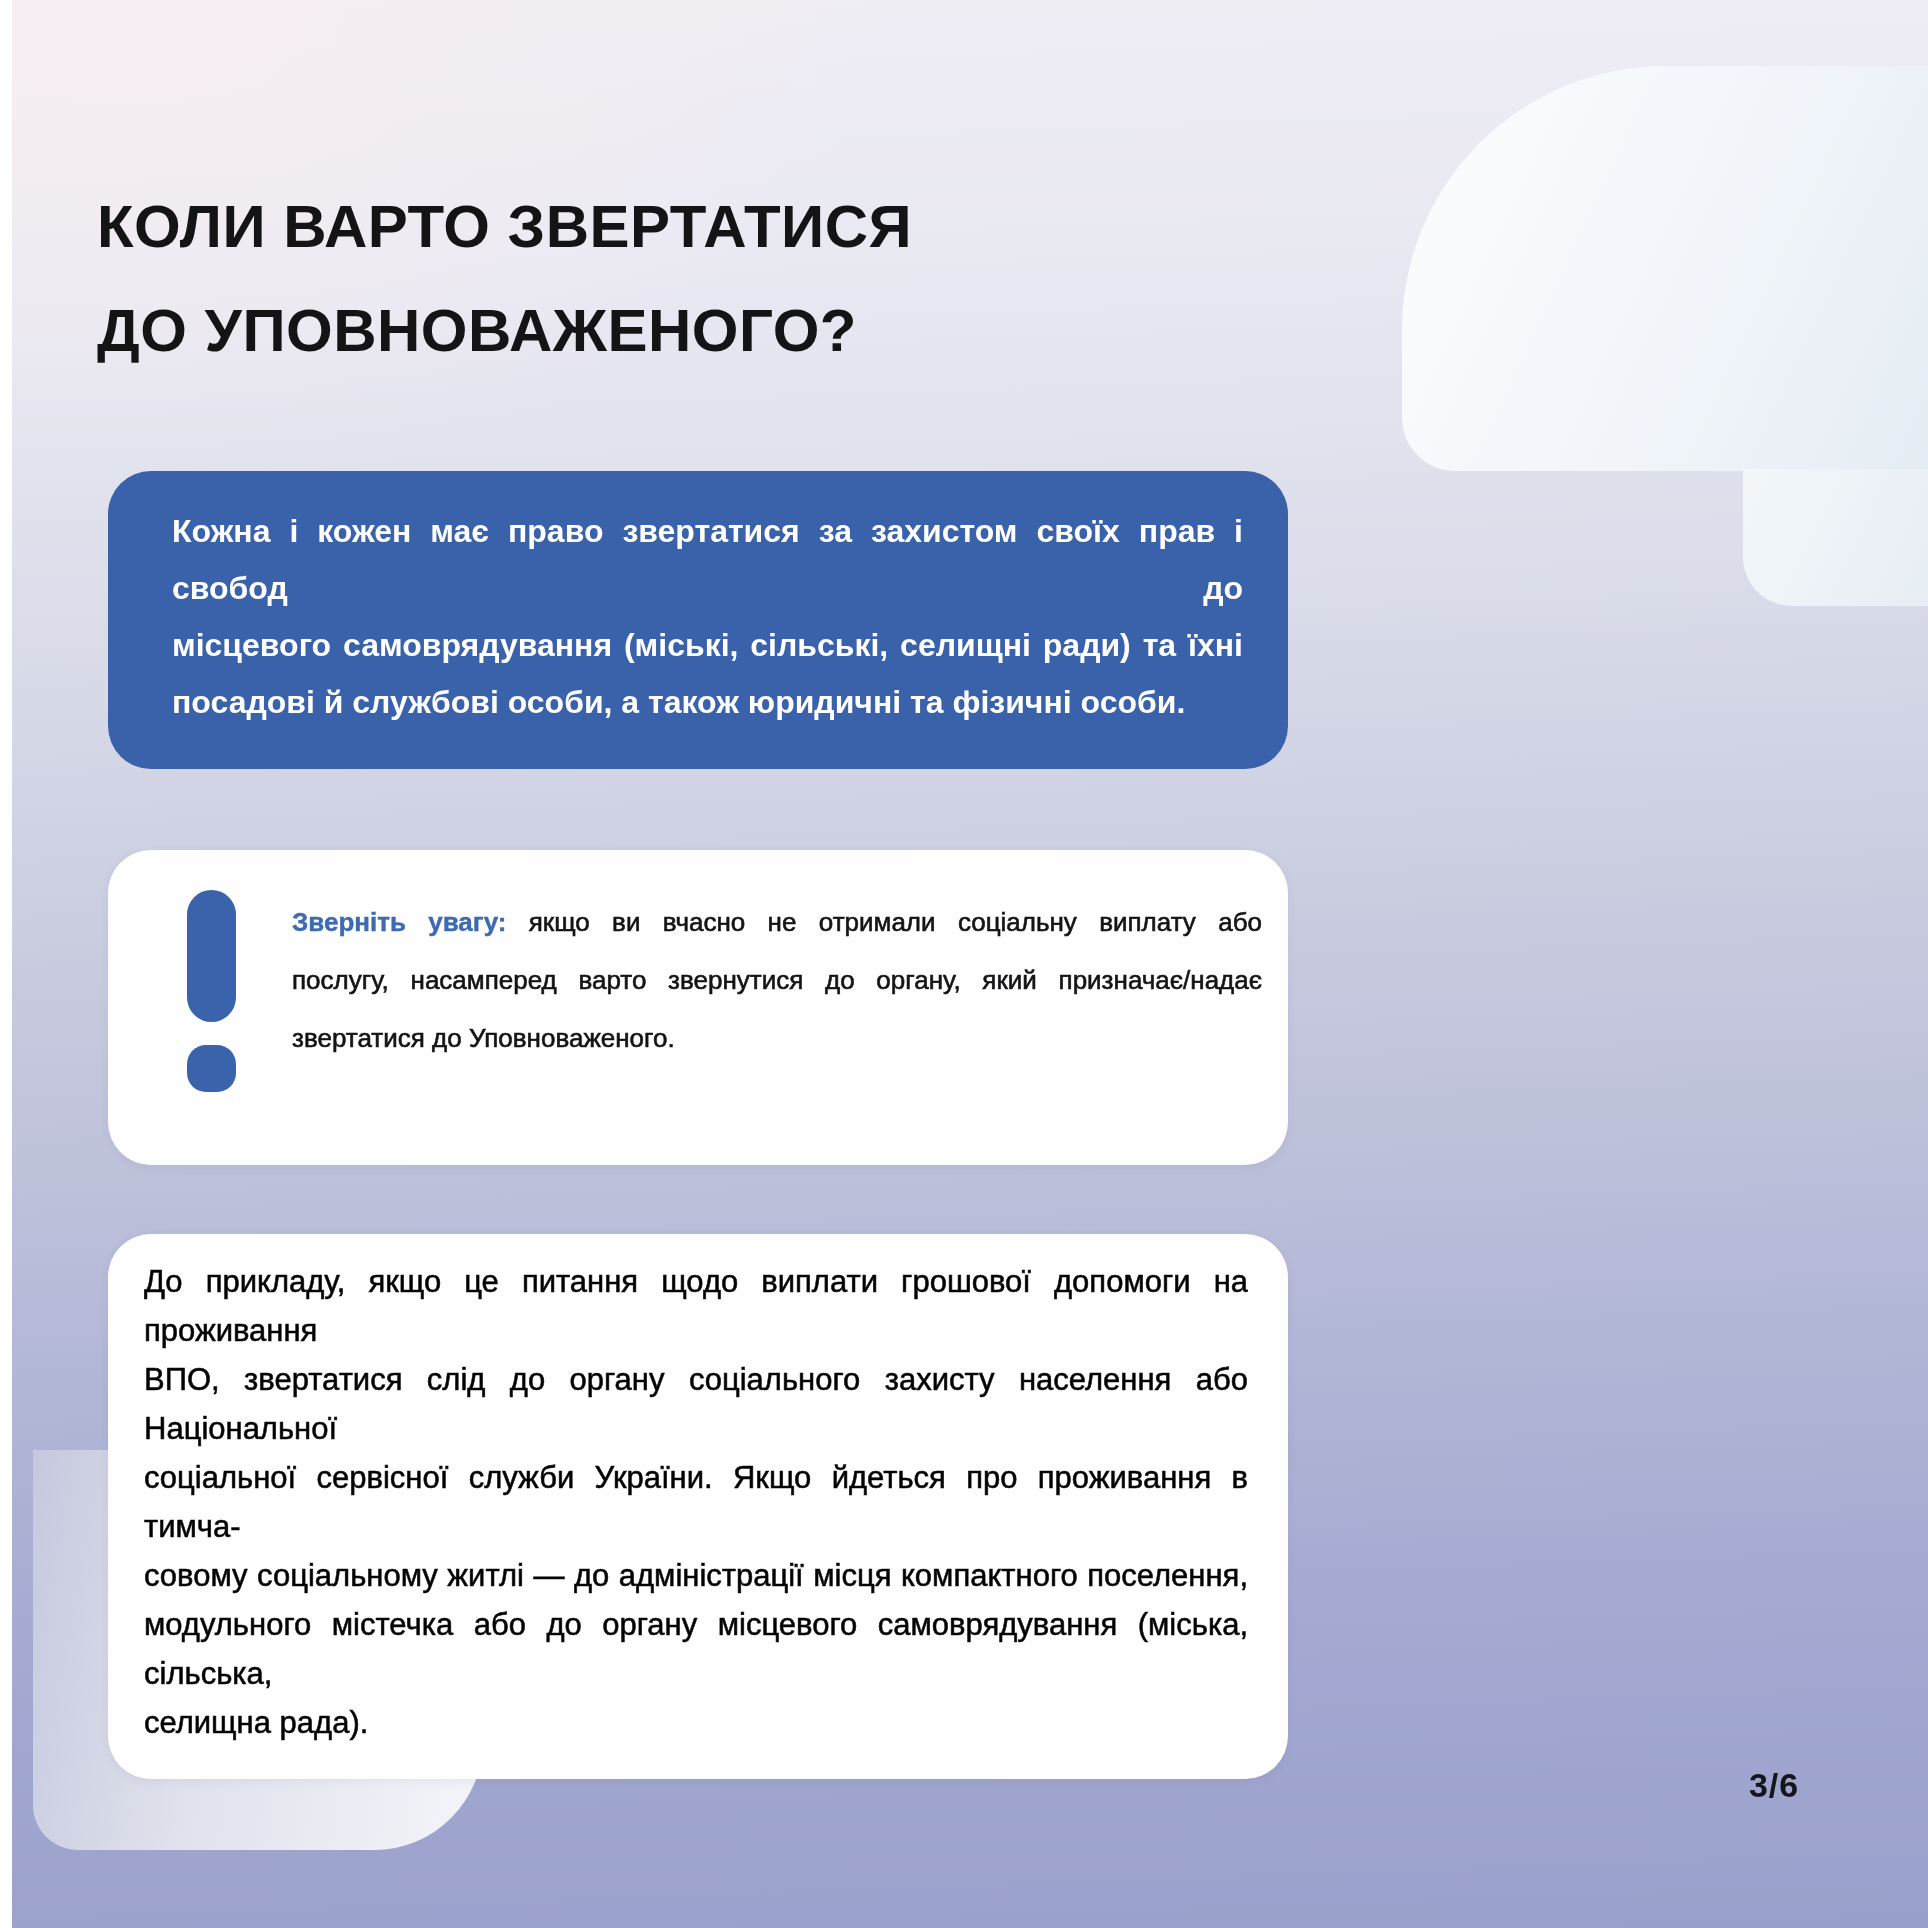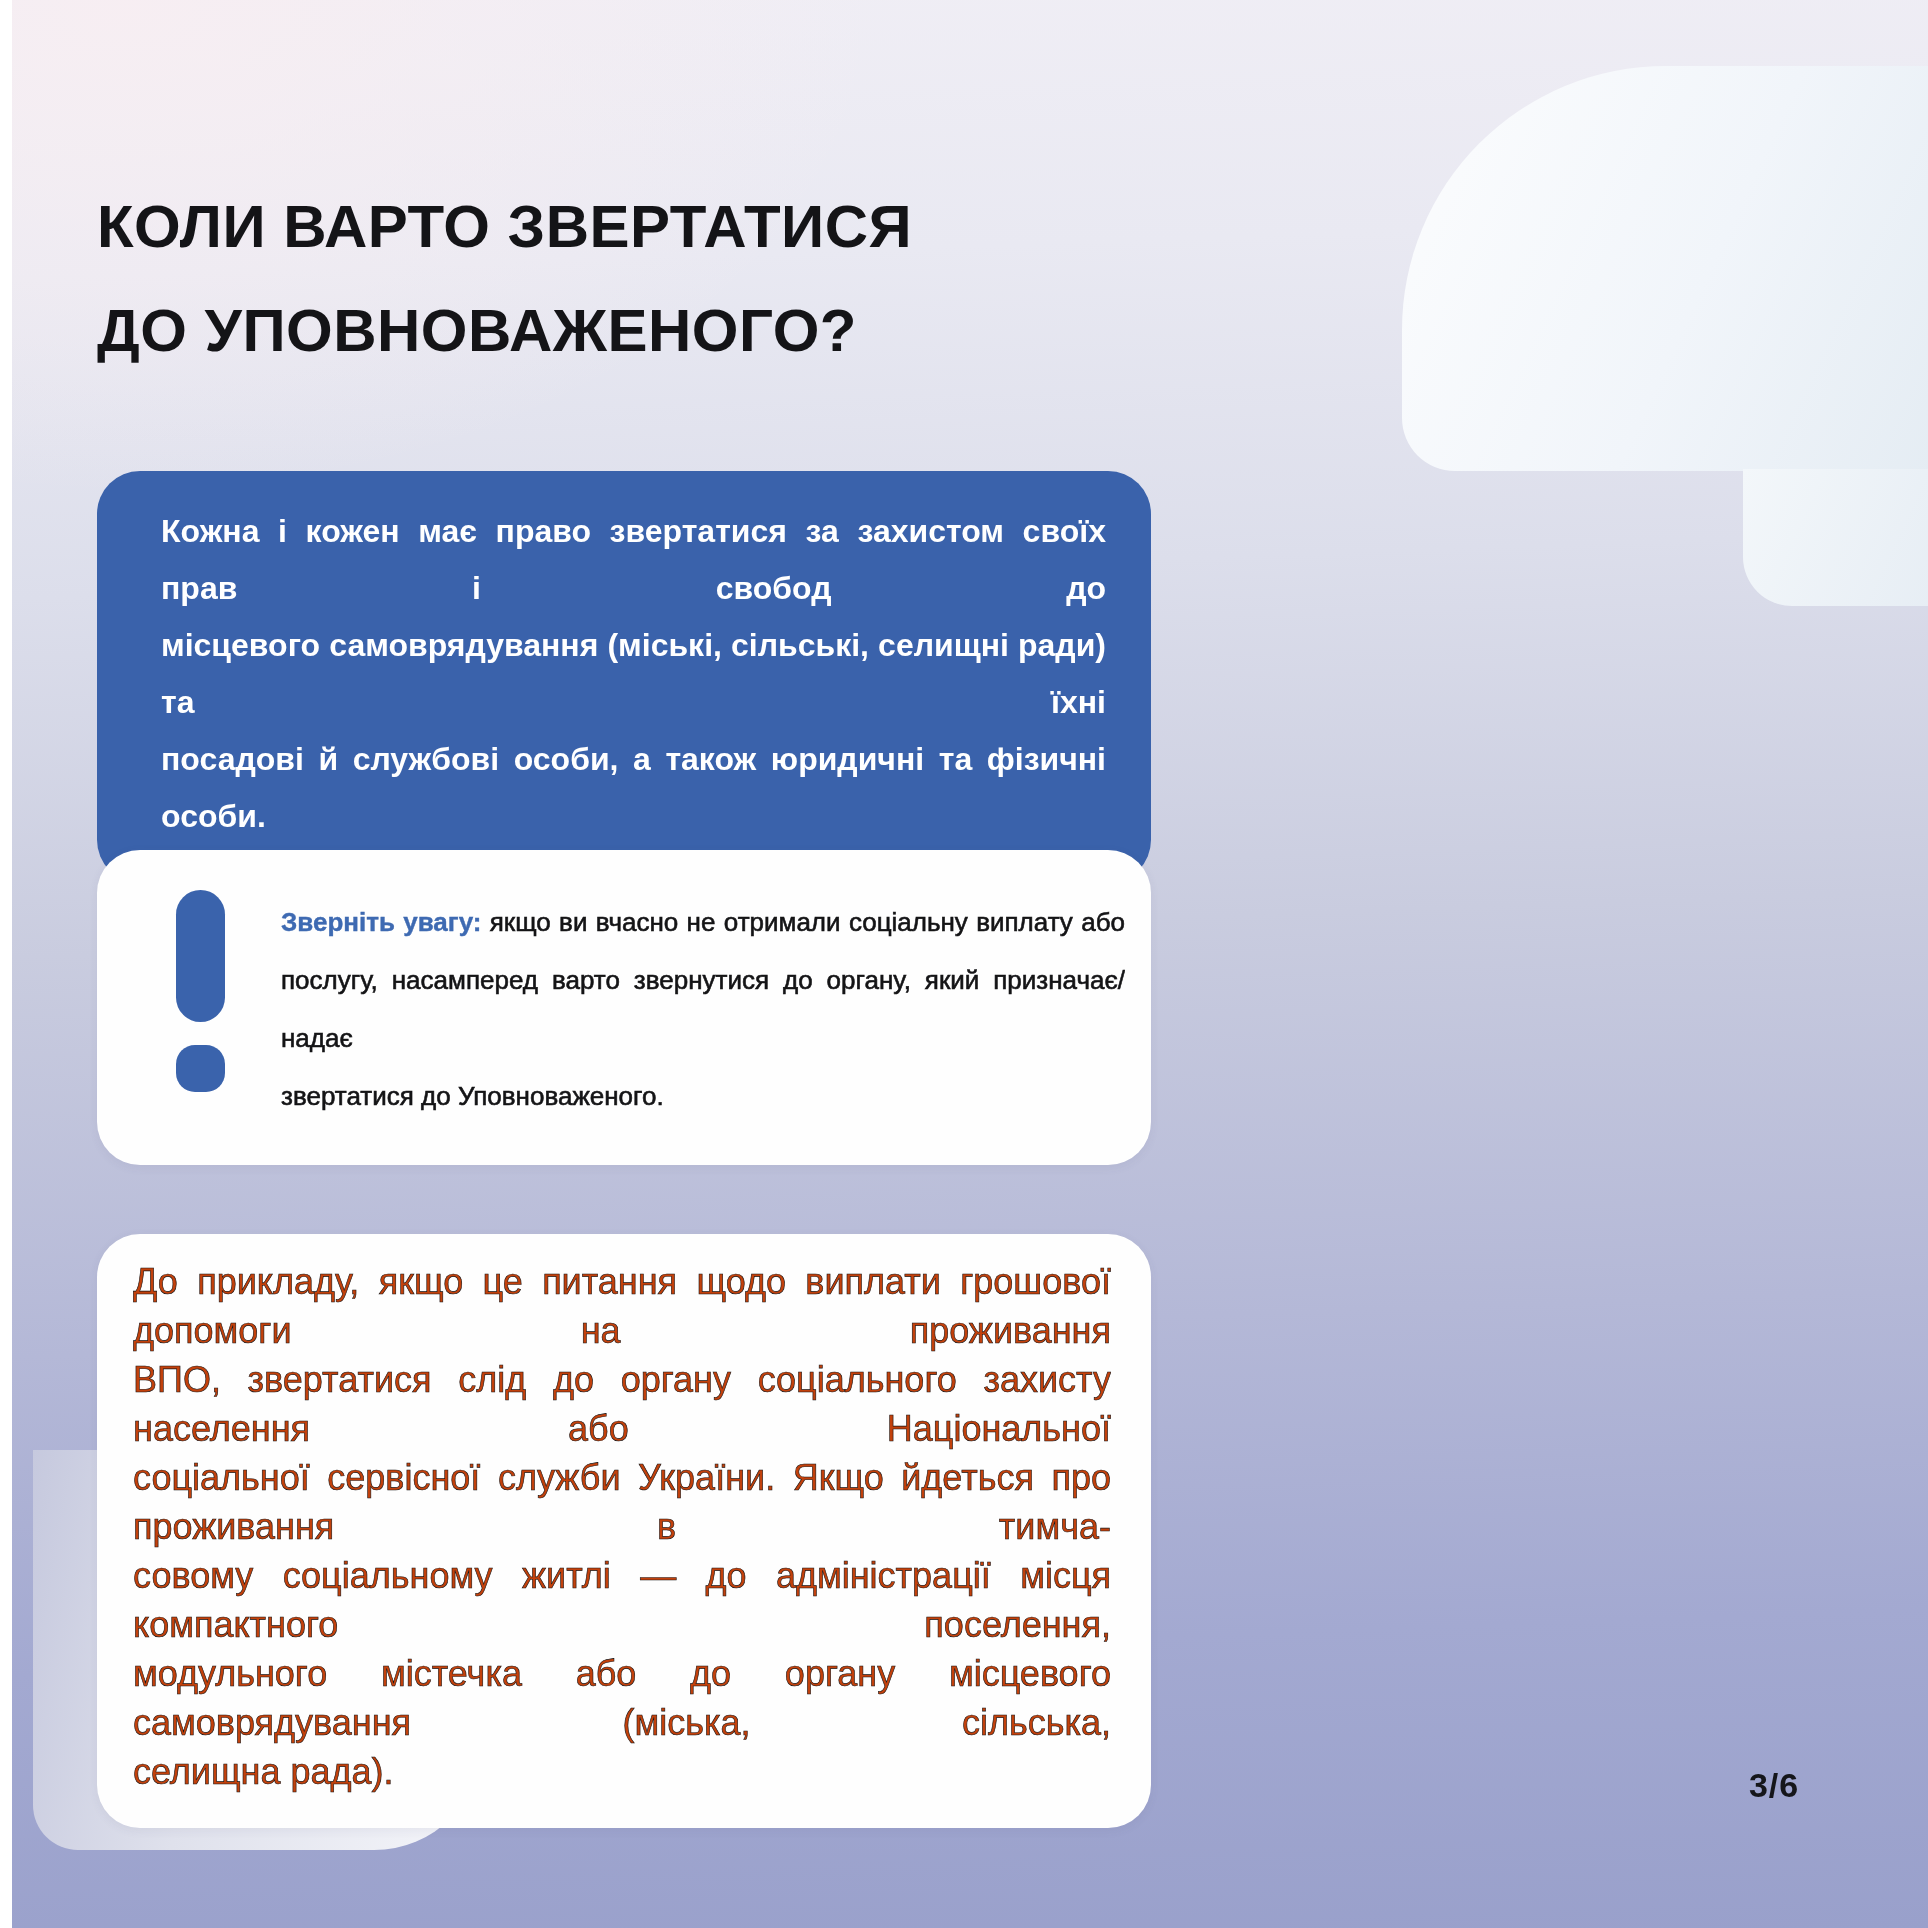--- a/index.html
+++ b/index.html
@@ -40,21 +40,21 @@
 
   .title {
     position: absolute; left: 85px; top: 175px;
     margin: 0;
     font-size: 60px; font-weight: 800; letter-spacing: 0.5px;
     line-height: 104px; color: #141417;
   }
   .title .tl { display: block; }
 
   .card {
-    position: absolute; left: 85px; width: 1054px;
+    position: absolute; left: 96px; width: 1180px;
     border-radius: 43px; box-sizing: border-box;
   }
   .white { background: #fefefe; box-shadow: 0 2.8px 9.4px rgba(70,75,120,0.07); }
 
   .jline {
     margin: 0; padding: 0;
     text-align: justify; text-align-last: justify;
     white-space: normal; overflow: hidden;
   }
   .jline.last { text-align-last: left; }
@@ -86,22 +86,22 @@
   }
   .excl .dot {
     width: 49px; height: 47px; margin-top: 22.6px;
     border-radius: 19px;
     background: #3a63ac;
   }
 
   .example-card {
     top: 1234px;
     padding: 22.6px 40px 32px 36px;
-    color: #c2410c;
-    font-size: 36px; line-height: 49px;
+    color: #000000;
+    font-size: 31px; line-height: 49px;
     -webkit-text-stroke: 0.6px #141416;
   }
 
   .page-number {
     position: absolute; left: 1737px; top: 1766px;
     font-size: 34px; font-weight: 800; color: #15161a;
     letter-spacing: 0.9px;
   }
 </style>
 </head>

